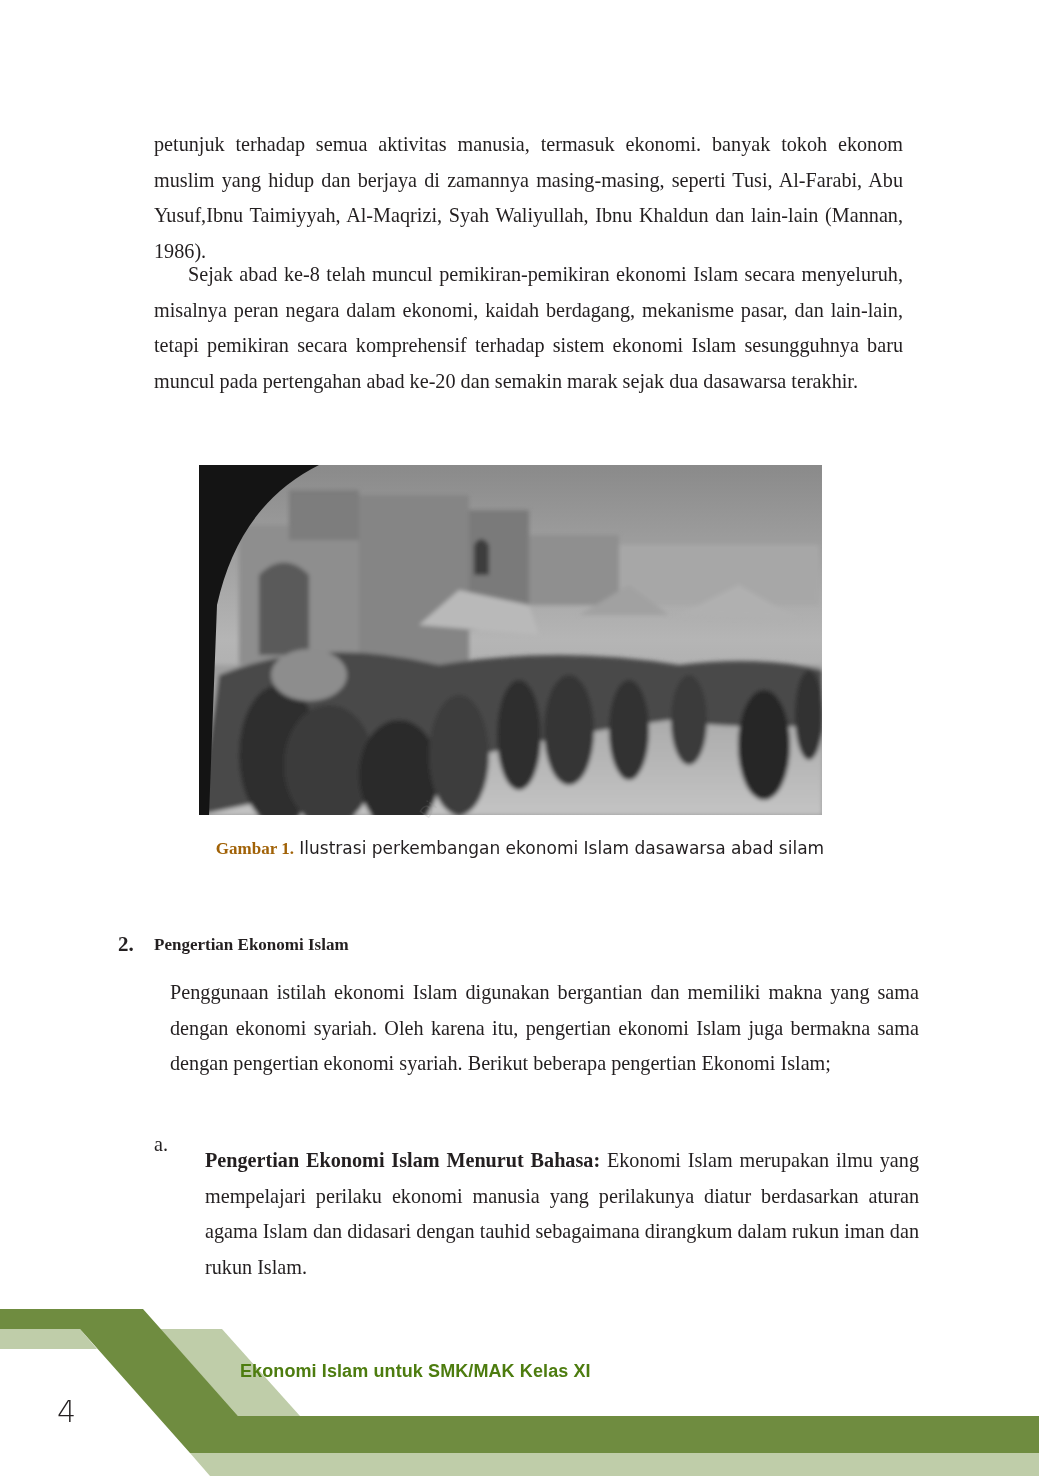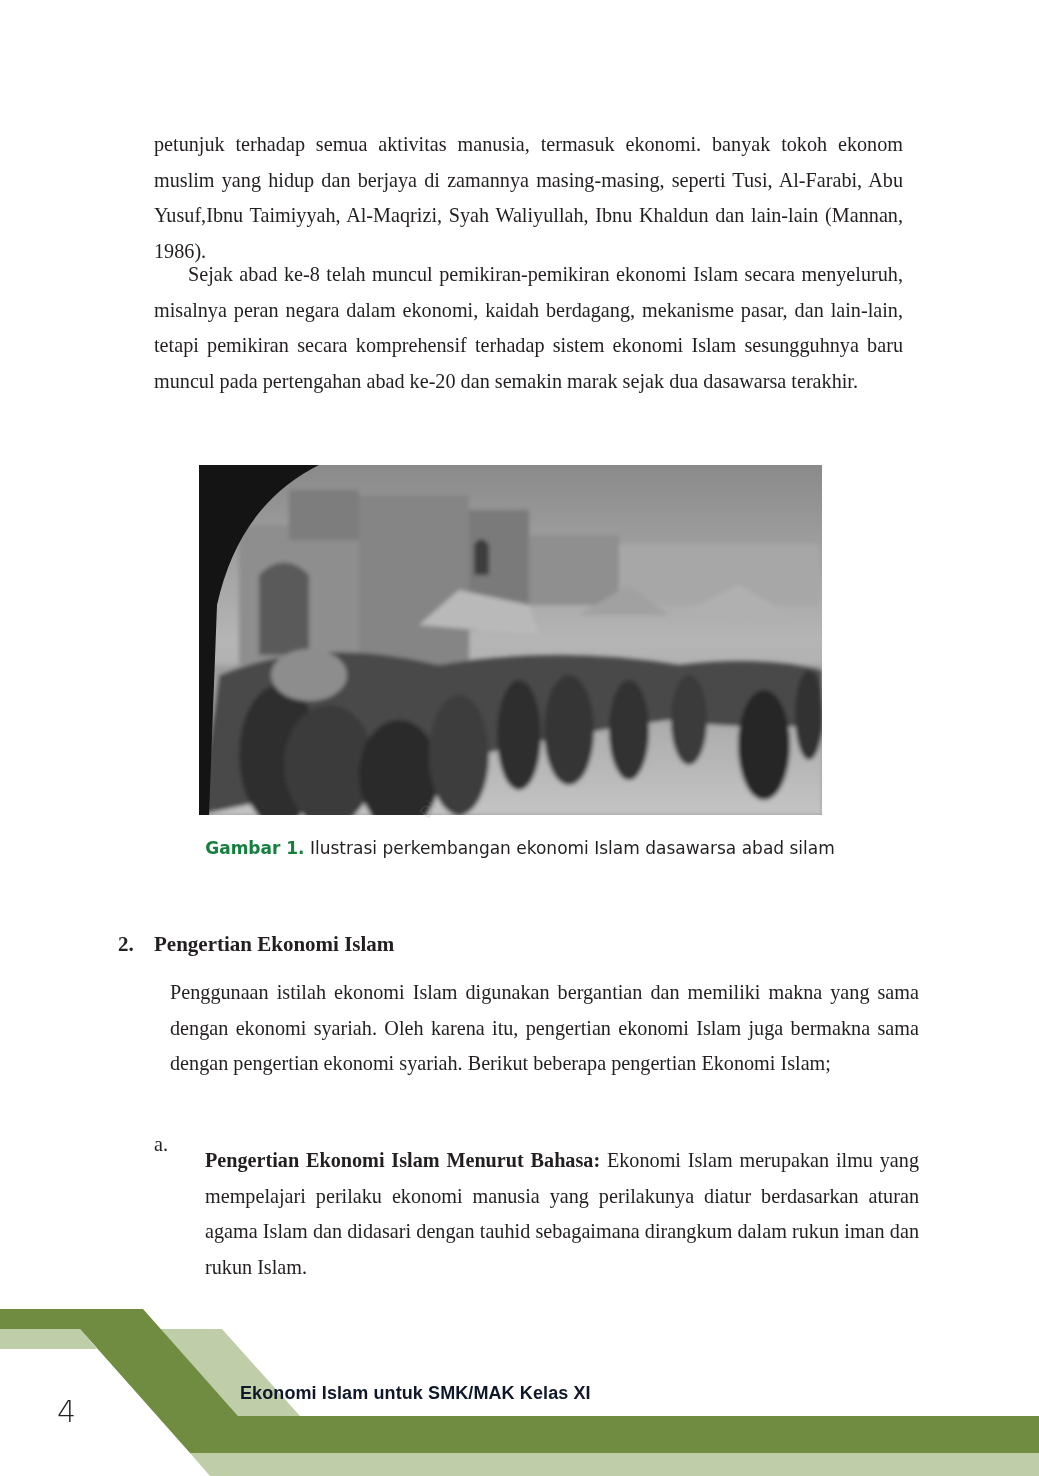--- a/index.html
+++ b/index.html
@@ -13,40 +13,40 @@
     .indent { text-indent: 34px; }
     .figure {
       position: absolute; left: 199px; top: 465px; width: 623px; height: 350px;
       overflow: hidden; background: #777;
     }
     .caption {
       position: absolute; left: 160px; width: 720px; top: 836px;
       text-align: center; font-family: "DejaVu Sans", "Liberation Sans", sans-serif;
       font-size: 17px; line-height: 25px; color: #231f20;
     }
-    .caption .label { color: #15803d; font-weight: bold; }
+    .caption .label { color: #a16207; font-weight: bold; font-family: Liberation Serif, serif; }
     .heading-num {
       position: absolute; left: 118px; top: 927px; font-weight: bold; font-size: 21px; line-height: 35px;
     }
     .heading {
-      position: absolute; left: 154px; top: 927px; font-weight: bold; font-size: 21px; line-height: 35px;
+      position: absolute; left: 154px; top: 927px; font-weight: bold; font-size: 17px; line-height: 35px;
     }
     .list-marker { position: absolute; left: 154px; top: 1127px; font-size: 20.2px; line-height: 35.6px; }
     .list-body {
       position: absolute; left: 189px; width: 714px; top: 1127px;
       font-size: 20.2px; line-height: 35.6px; text-align: justify; margin: 16px;
     }
     .footer-svg { position: absolute; left: 0; top: 1290px; }
     .page-num {
       position: absolute; left: 57px; top: 1394px; font-family: "DejaVu Sans", sans-serif;
       font-size: 30px; color: #231f20; font-weight: 300;
     }
     .footer-title {
       position: absolute; left: 240px; top: 1361px; font-family: "Liberation Sans", sans-serif;
-      font-weight: bold; font-size: 18px; color: #0f172a; letter-spacing: 0.1px; margin-top: 22px;
+      font-weight: bold; font-size: 18px; color: #4d7c0f; letter-spacing: 0.1px;
     }
     .watermark {
       position: absolute; left: 420px; top: 800px; font-family: "DejaVu Sans", sans-serif;
       font-size: 16px; color: rgba(150,150,150,0.18); transform: rotate(-55deg);
     }
   </style>
 </head>
 <body>
 
 <p class="para serif" style="top:109px;margin-top:18px;">petunjuk terhadap semua aktivitas manusia, termasuk ekonomi. banyak tokoh ekonom muslim yang hidup dan berjaya di zamannya masing-masing, seperti Tusi, Al-Farabi, Abu Yusuf,Ibnu Taimiyyah, Al-Maqrizi, Syah Waliyullah, Ibnu Khaldun dan lain-lain (Mannan, 1986).</p>

